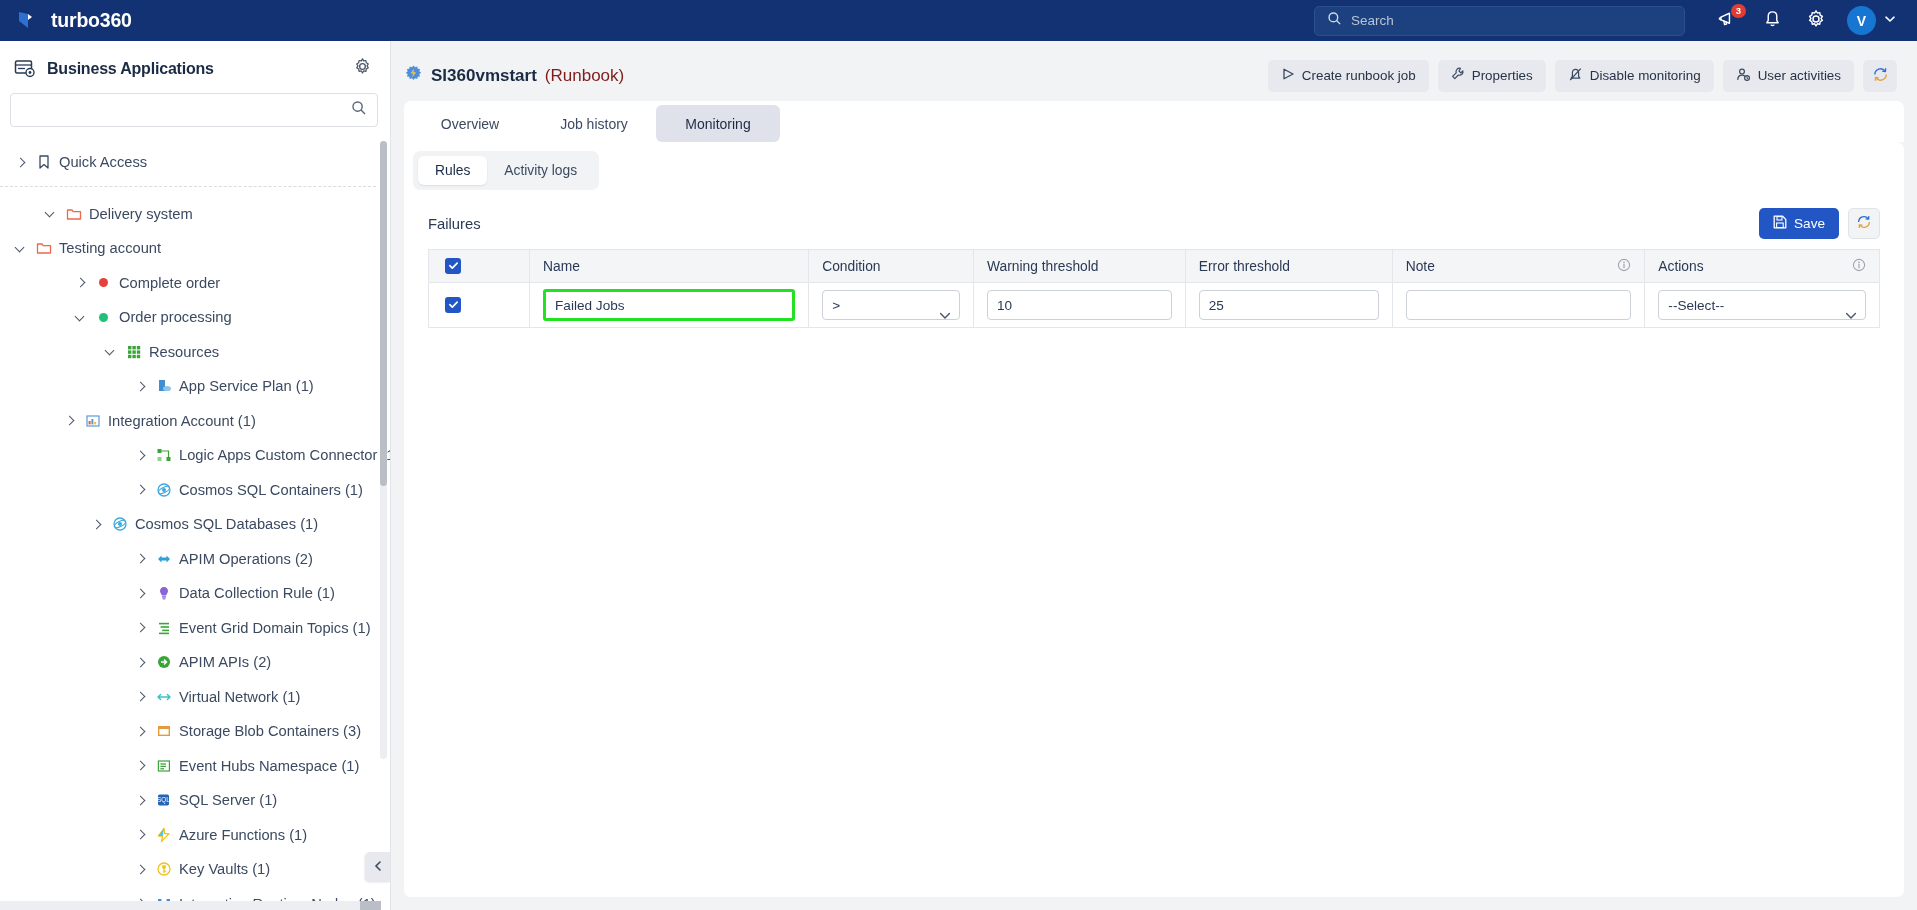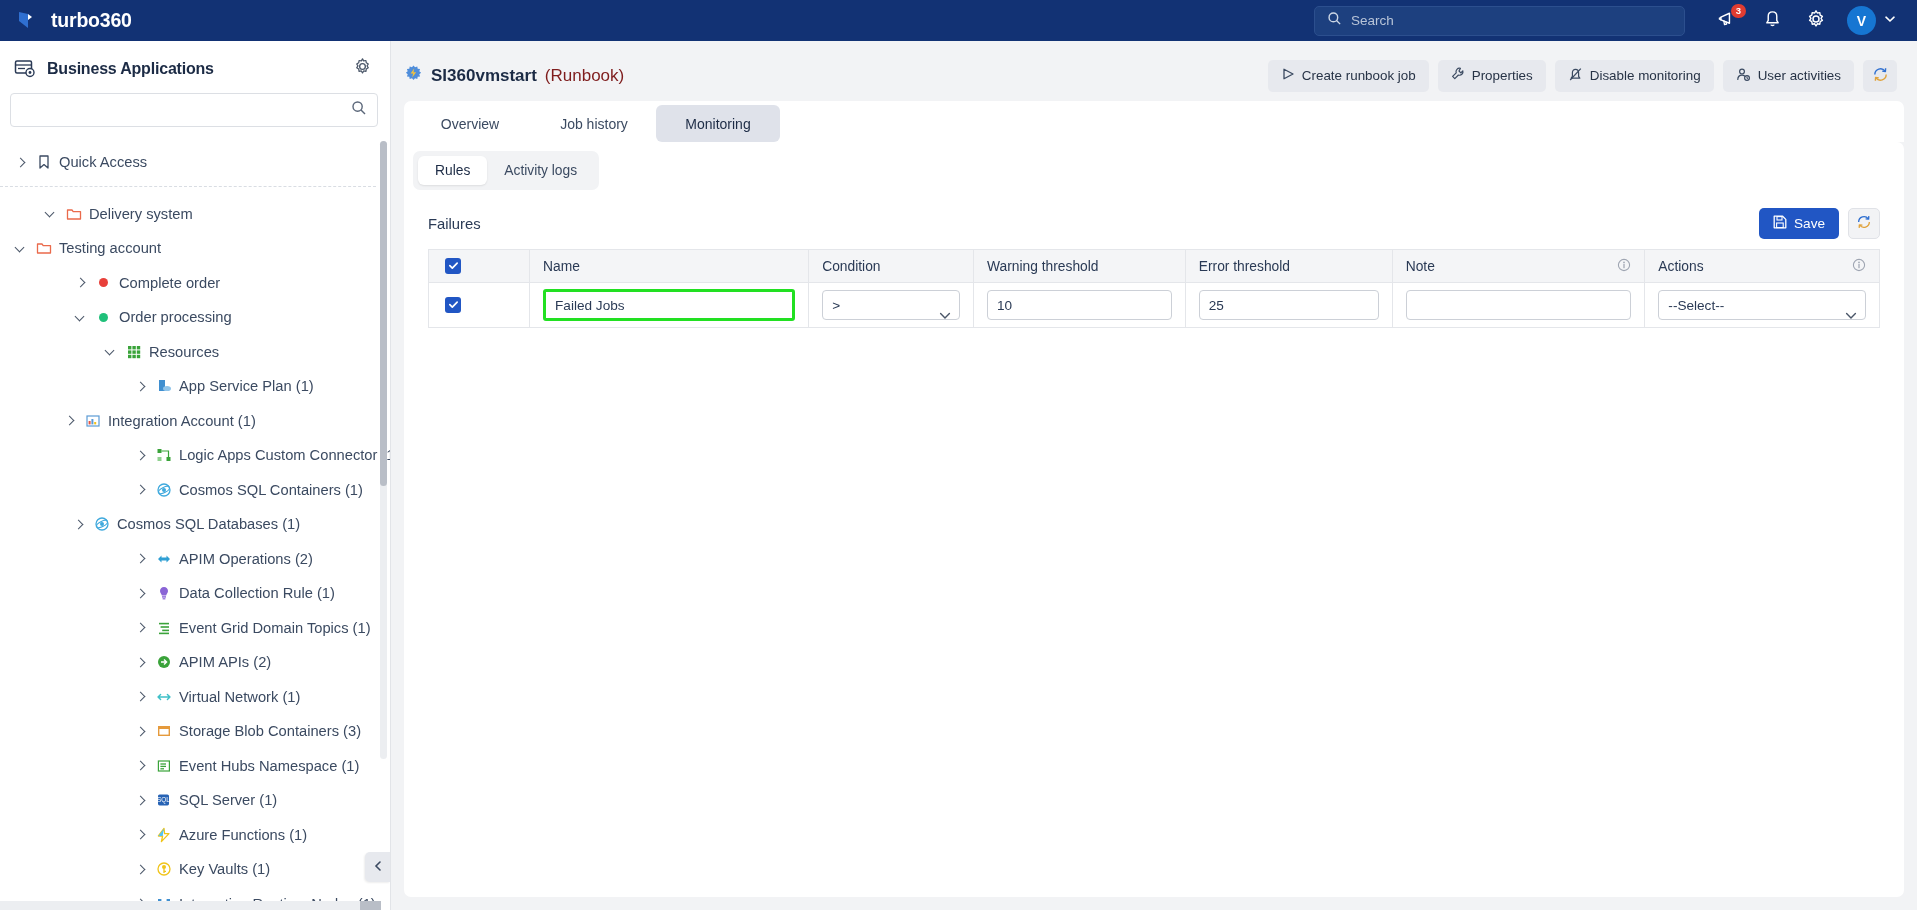--- a/index.html
+++ b/index.html
@@ -407,21 +407,21 @@
             <span class="chev"></span>
             <span class="tic">
               <svg width="16" height="16" viewBox="0 0 16 16">
                 <circle cx="8" cy="8" r="6" fill="none" stroke="#3fa9dd" stroke-width="1.3"></circle>
                 <ellipse cx="8" cy="8" rx="6" ry="2.6" fill="none" stroke="#3fa9dd" stroke-width="1.1" transform="rotate(-28 8 8)"></ellipse>
                 <circle cx="8" cy="8" r="2" fill="#3fa9dd"></circle>
               </svg>
             </span>
             <span>Cosmos SQL Containers (1)</span>
           </div>
-          <div class="tnode" style="padding-left: 72px;">
+          <div class="tnode" style="padding-left: 90px;">
             <span class="chev"></span>
             <span class="tic">
               <svg width="16" height="16" viewBox="0 0 16 16">
                 <circle cx="8" cy="8" r="6" fill="none" stroke="#3fa9dd" stroke-width="1.3"></circle>
                 <ellipse cx="8" cy="8" rx="6" ry="2.6" fill="none" stroke="#3fa9dd" stroke-width="1.1" transform="rotate(-28 8 8)"></ellipse>
                 <circle cx="8" cy="8" r="2" fill="#3fa9dd"></circle>
               </svg>
             </span>
             <span>Cosmos SQL Databases (1)</span>
           </div>

